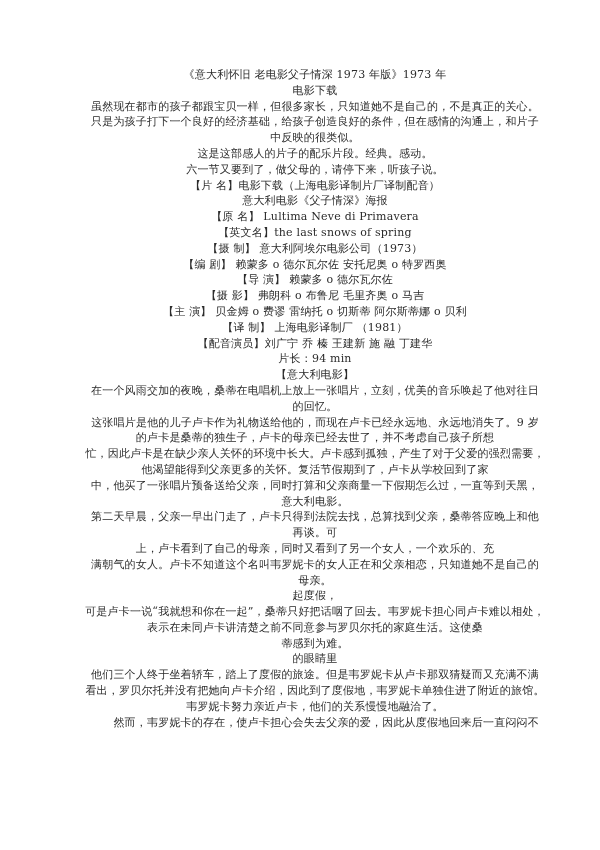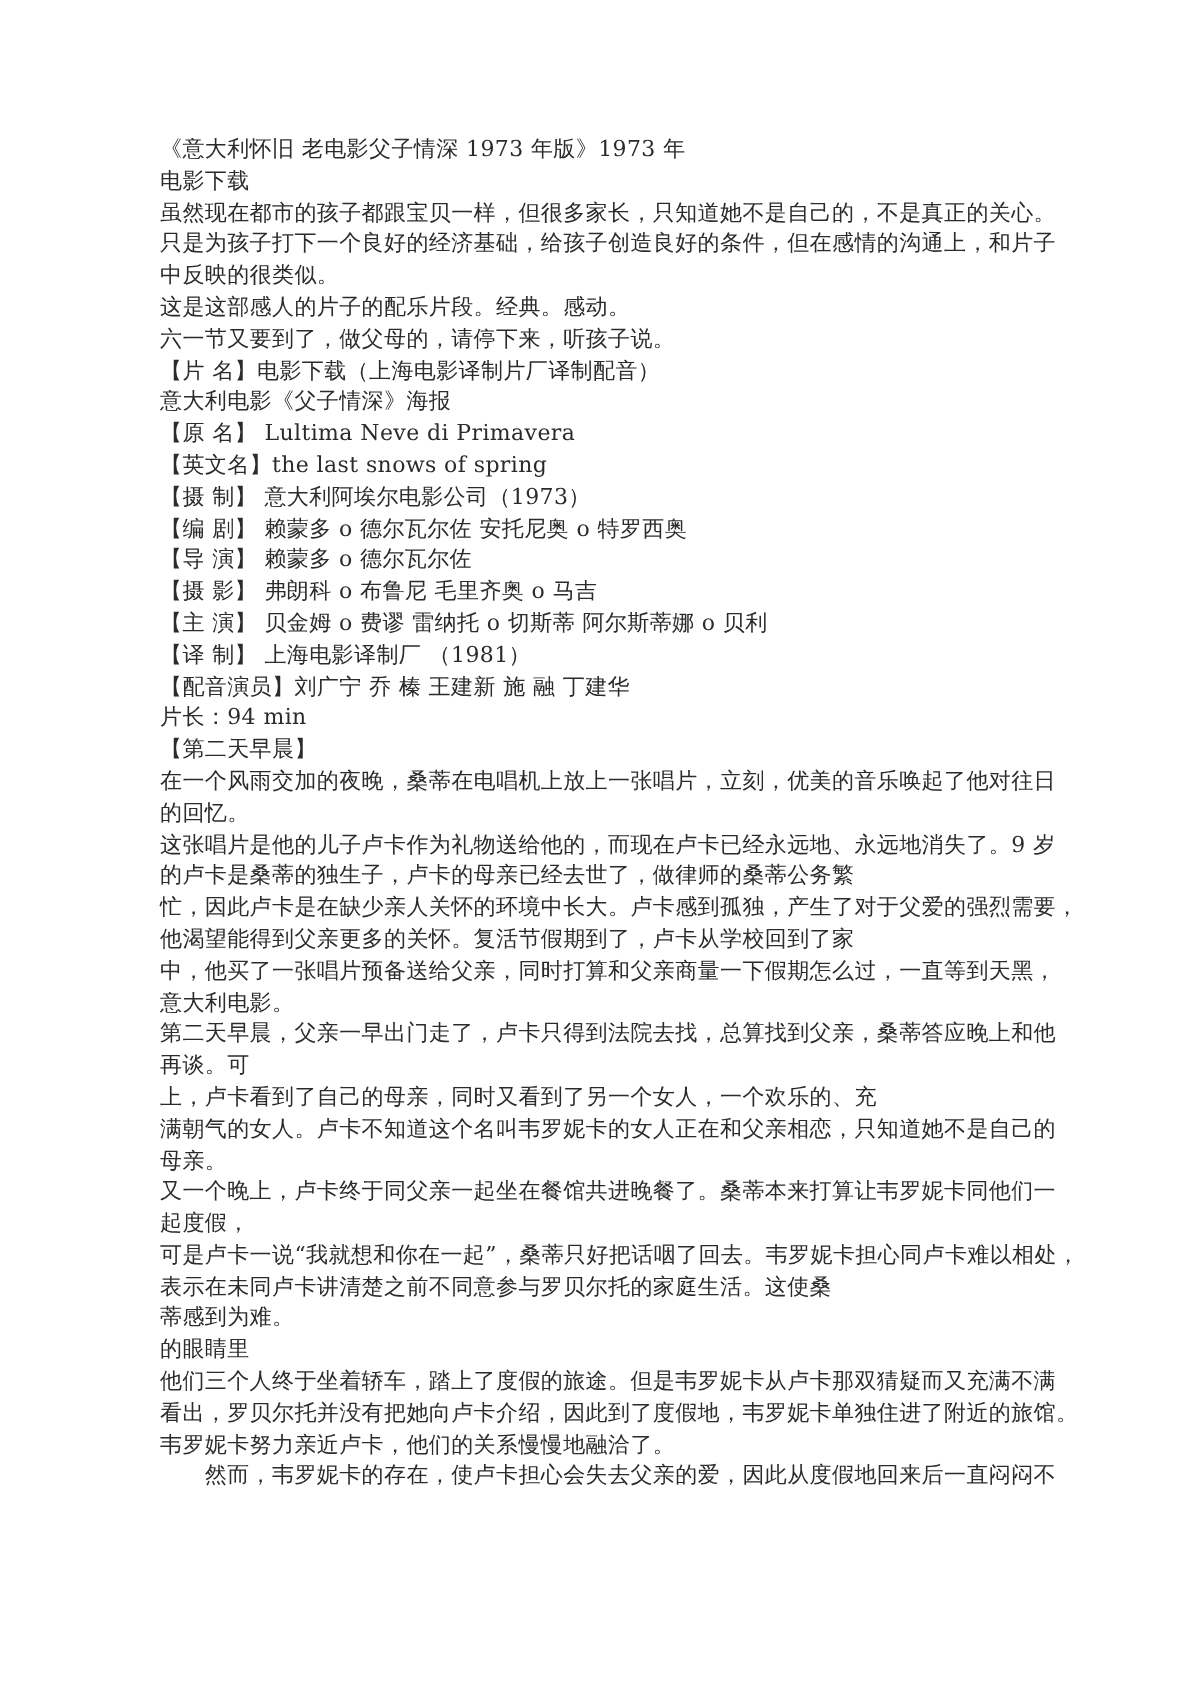--- a/index.html
+++ b/index.html
@@ -34,55 +34,54 @@
   }
   .line {
     white-space: pre;
     height: 15.8px;
   }
 </style>
 </head>
 <body>
 
 <div class="page">
-  <div class="doc" style="color: rgb(43, 43, 43);">
+  <div class="doc" style="color: rgb(43, 43, 43); text-align: center;">
       <div class="line">《意大利怀旧 老电影父子情深 1973 年版》1973 年</div>
       <div class="line">电影下载</div>
       <div class="line">虽然现在都市的孩子都跟宝贝一样，但很多家长，只知道她不是自己的，不是真正的关心。</div>
       <div class="line">只是为孩子打下一个良好的经济基础，给孩子创造良好的条件，但在感情的沟通上，和片子</div>
       <div class="line">中反映的很类似。</div>
       <div class="line">这是这部感人的片子的配乐片段。经典。感动。</div>
       <div class="line">六一节又要到了，做父母的，请停下来，听孩子说。</div>
       <div class="line">【片 名】电影下载（上海电影译制片厂译制配音）</div>
       <div class="line">意大利电影《父子情深》海报</div>
       <div class="line">【原 名】 Lultima Neve di Primavera</div>
       <div class="line">【英文名】the last snows of spring</div>
       <div class="line">【摄 制】 意大利阿埃尔电影公司（1973）</div>
       <div class="line">【编 剧】 赖蒙多 o 德尔瓦尔佐 安托尼奥 o 特罗西奥</div>
       <div class="line">【导 演】 赖蒙多 o 德尔瓦尔佐</div>
       <div class="line">【摄 影】 弗朗科 o 布鲁尼 毛里齐奥 o 马吉</div>
       <div class="line">【主 演】 贝金姆 o 费谬 雷纳托 o 切斯蒂 阿尔斯蒂娜 o 贝利</div>
       <div class="line">【译 制】 上海电影译制厂 （1981）</div>
       <div class="line">【配音演员】刘广宁 乔 榛 王建新 施 融 丁建华</div>
       <div class="line">片长：94 min</div>
-      <div class="line">【第二天早晨】</div>
+      <div class="line">【意大利电影】</div>
       <div class="line">在一个风雨交加的夜晚，桑蒂在电唱机上放上一张唱片，立刻，优美的音乐唤起了他对往日</div>
       <div class="line">的回忆。</div>
       <div class="line">这张唱片是他的儿子卢卡作为礼物送给他的，而现在卢卡已经永远地、永远地消失了。9 岁</div>
-      <div class="line">的卢卡是桑蒂的独生子，卢卡的母亲已经去世了，做律师的桑蒂公务繁</div>
+      <div class="line">的卢卡是桑蒂的独生子，卢卡的母亲已经去世了，并不考虑自己孩子所想</div>
       <div class="line">忙，因此卢卡是在缺少亲人关怀的环境中长大。卢卡感到孤独，产生了对于父爱的强烈需要，</div>
       <div class="line">他渴望能得到父亲更多的关怀。复活节假期到了，卢卡从学校回到了家</div>
       <div class="line">中，他买了一张唱片预备送给父亲，同时打算和父亲商量一下假期怎么过，一直等到天黑，</div>
       <div class="line">意大利电影。</div>
       <div class="line">第二天早晨，父亲一早出门走了，卢卡只得到法院去找，总算找到父亲，桑蒂答应晚上和他</div>
       <div class="line">再谈。可</div>
       <div class="line">上，卢卡看到了自己的母亲，同时又看到了另一个女人，一个欢乐的、充</div>
       <div class="line">满朝气的女人。卢卡不知道这个名叫韦罗妮卡的女人正在和父亲相恋，只知道她不是自己的</div>
       <div class="line">母亲。</div>
-      <div class="line">又一个晚上，卢卡终于同父亲一起坐在餐馆共进晚餐了。桑蒂本来打算让韦罗妮卡同他们一</div>
       <div class="line">起度假，</div>
       <div class="line">可是卢卡一说“我就想和你在一起”，桑蒂只好把话咽了回去。韦罗妮卡担心同卢卡难以相处，</div>
       <div class="line">表示在未同卢卡讲清楚之前不同意参与罗贝尔托的家庭生活。这使桑</div>
       <div class="line">蒂感到为难。</div>
       <div class="line">的眼睛里</div>
       <div class="line">他们三个人终于坐着轿车，踏上了度假的旅途。但是韦罗妮卡从卢卡那双猜疑而又充满不满</div>
       <div class="line">看出，罗贝尔托并没有把她向卢卡介绍，因此到了度假地，韦罗妮卡单独住进了附近的旅馆。</div>
       <div class="line">韦罗妮卡努力亲近卢卡，他们的关系慢慢地融洽了。</div>
       <div class="line">　　然而，韦罗妮卡的存在，使卢卡担心会失去父亲的爱，因此从度假地回来后一直闷闷不</div>
     </div>

